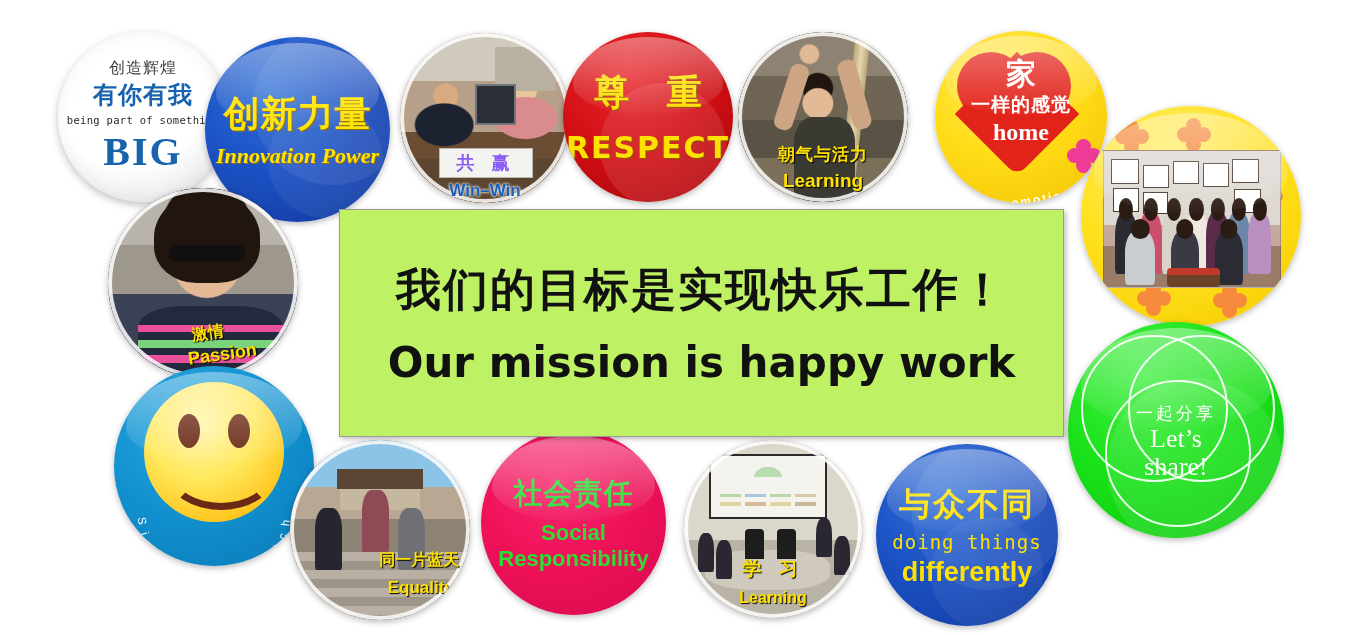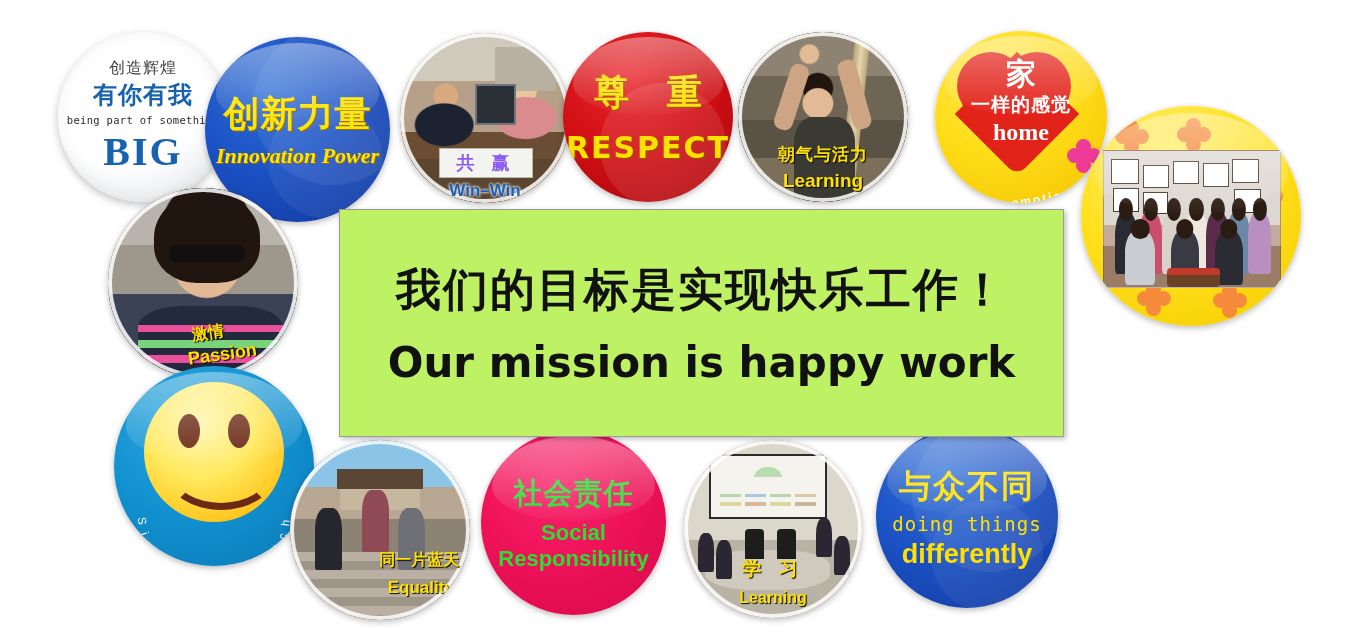--- a/index.html
+++ b/index.html
@@ -177,21 +177,21 @@
   .photoE .bell{position:absolute;left:36%;top:14%;width:28%;height:20%;
      background:radial-gradient(ellipse at 50% 100%,#b9dcb0 0 60%,rgba(185,220,176,0) 61%);}
   .photoE .bar{position:absolute;height:6%;}
   .photoE .table{position:absolute;left:12%;top:62%;width:70%;height:22%;background:#cfcabd;border-radius:40%;}
   .photoE .chair{position:absolute;top:50%;width:11%;height:17%;background:#1d1d1d;border-radius:4px 4px 0 0;}
   .photoE .pr{position:absolute;width:9%;height:22%;background:#2a2632;border-radius:40% 40% 10% 10%;}
   #learning .cn{position:absolute;left:0;width:100%;bottom:20%;font-size:19px;font-weight:bold;color:#ffe100;letter-spacing:6px;text-shadow:1px 1px 1px #000;}
   #learning .en{position:absolute;left:0;width:100%;bottom:6%;font-size:16px;font-weight:bold;color:#ffe100;text-shadow:1px 1px 1px #000;}
 
   
-  #diff{left:876px;top:426px;width:182px;height:182px;
+  #diff{left:876px;top:444px;width:182px;height:182px;
      background:radial-gradient(circle at 36% 26%,#2f6fd6 0%,#1b51c4 46%,#123a9f 100%);}
   #diff .swirl{position:absolute;left:20%;top:-4%;width:84%;height:84%;border-radius:50%;background:rgba(255,255,255,.07);}
   #diff .swirl2{position:absolute;left:30%;top:40%;width:62%;height:62%;border-radius:50%;background:rgba(255,255,255,.06);}
   #diff .cn{position:relative;font-size:32px;font-weight:bold;color:#ffe100;letter-spacing:2px;}
   #diff .e1{position:relative;font-size:19px;color:#ffe100;font-family:"DejaVu Sans Mono",monospace;margin-top:4px;letter-spacing:1px;}
   #diff .e2{position:relative;font-size:27px;font-weight:bold;color:#ffe100;margin-top:4px;}
 
   
   #share{left:1068px;top:322px;width:216px;height:216px;
      background:radial-gradient(circle at 36% 26%,#45ef45 0%,#19e219 46%,#0dc80d 100%);}
@@ -448,19 +448,30 @@
   <div class="badge gloss" id="diff">
     <div class="swirl"></div>
     <div class="swirl2"></div>
     <div class="inner">
       <div class="cn">与众不同</div>
       <div class="e1">doing things</div>
       <div class="e2">differently</div>
     </div>
   </div>
 
+  <div class="badge gloss" id="share">
+    <div class="blob"></div>
+    <div class="c c1"></div>
+    <div class="c c2"></div>
+    <div class="c c3"></div>
+    <div class="t">
+      <div class="cn">一起分享</div>
+      <div class="e1">Let’s</div>
+      <div class="e2">share!</div>
+    </div>
+  </div>
 
   <div id="banner">
     <div class="cn">我们的目标是实现快乐工作！</div>
     <div class="en">Our mission is happy work</div>
   </div>
 
 </div>
 
 </body></html>

